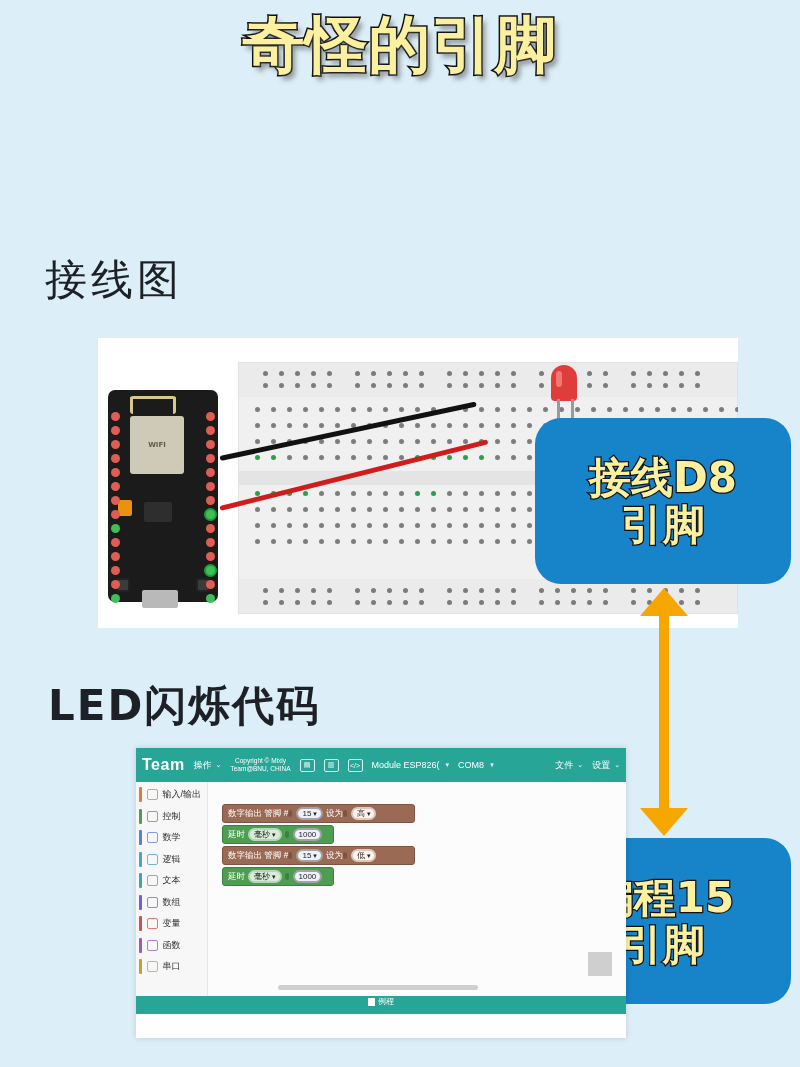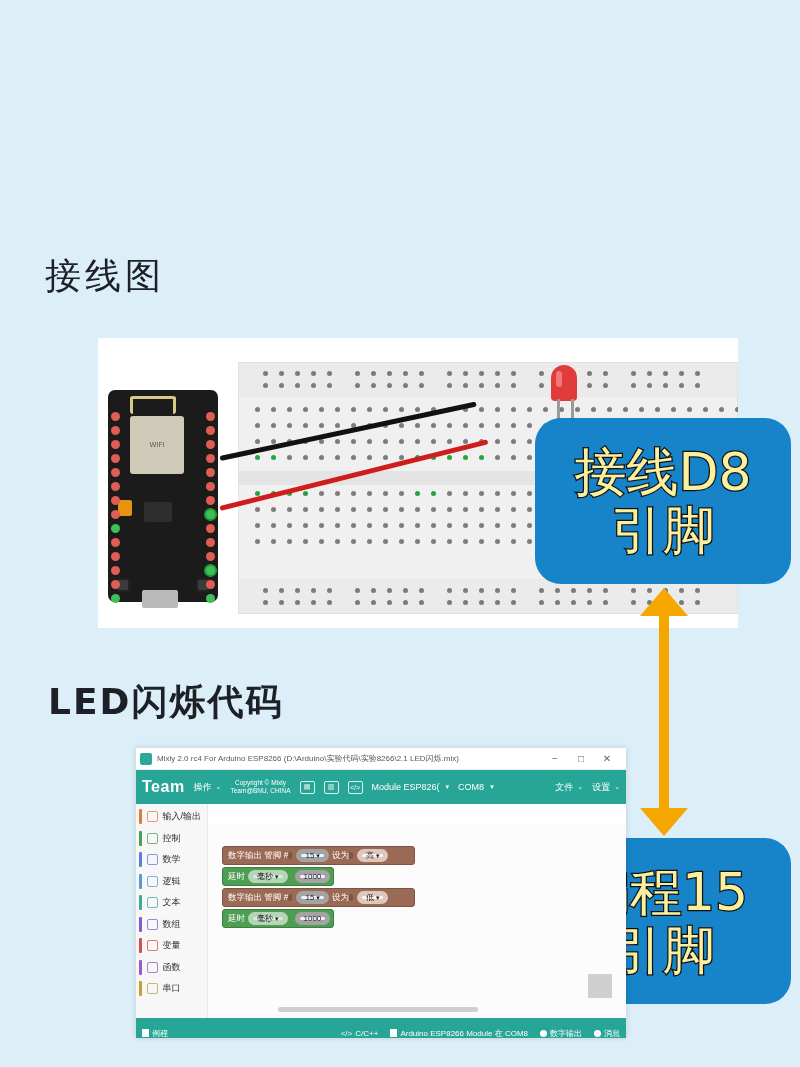--- a/index.html
+++ b/index.html
@@ -29,34 +29,35 @@
     paint-order: stroke fill;
     text-shadow: 4px 5px 5px rgba(80,80,80,0.55);
   }
   .title-line.l1 { font-size: 68px; }
   .title-line.l2 { font-size: 62px; margin-top: 4px; }
 
   
   .section-head {
     position: absolute;
     font-family: "DejaVu Sans", sans-serif;
-    font-size: 36px;
+    font-size: 42px;
     color: #1d2127;
     letter-spacing: 4px;
   }
   .section-head.wiring { top: 252px; left: 45px; }
   .section-head.code   { top: 678px; left: 48px; font-weight: 600; letter-spacing: 2px;}
 
   
   .wiring-photo {
     position: absolute;
     top: 338px; left: 98px;
     width: 640px; height: 290px;
     background: #ffffff;
     overflow: hidden;
+    font-weight: bold;
   }
   
   .breadboard {
     position: absolute; left: 140px; top: 24px;
     width: 500px; height: 252px;
     background: #f0f0f0;
     border: 1px solid #e2e2e2;
   }
   .bb-rail {
     position:absolute; left:0; width:100%; height:34px;
@@ -145,22 +146,22 @@
     position: absolute;
     background: #1783c8;
     border-radius: 26px;
     display: flex;
     flex-direction: column;
     align-items: center;
     justify-content: center;
   }
   .callout-line {
     font-family: "DejaVu Sans", sans-serif;
-    font-weight: normal;
-    font-size: 52px;
+    font-weight: bold;
+    font-size: 42px;
     line-height: 1.12;
     color: #fbefa0;
     -webkit-text-stroke: 2.5px #111;
     paint-order: stroke fill;
     white-space: nowrap;
   }
   .callout.top    { left: 535px; top: 418px; width: 256px; height: 166px; }
   .callout.bottom { left: 535px; top: 838px; width: 256px; height: 166px; }
 
   
@@ -221,50 +222,51 @@
   }
   .side-item {
     height:21.5px; display:flex; align-items:center; gap:5px;
     padding-left:3px; font-size:9px; color:#2f2f2f;
   }
   .side-bar { width:2.5px; height:15px; border-radius:1px; flex:none; }
   .side-ico {
     width:11px; height:11px; border:1px solid currentColor; border-radius:2px;
     flex:none; opacity:.75;
   }
-  .mixly-canvas { flex:1; background:#fcfcfc; position:relative; padding:22px 4px 0 14px;margin-top:20px; }
+  .mixly-canvas { flex:1; background:#fcfcfc; position:relative; padding:22px 4px 0 14px; }
 
   .blk { display:flex; align-items:center; height:19px; padding:0 5px; color:#fff; font-size:8.5px; white-space:nowrap; position:relative; margin-bottom:2px; }
   .blk.io { background:#9b6a55; border:1px solid #7d5443; border-radius:3px; width:193px; }
   .blk.ctl { background:#4e9e52; border:1px solid #3d7f40; border-radius:3px; width:112px; }
   .field {
-    background:#eef1fb; color:#1f1f1f; border:5px solid #a3a3a3;
+    background:#eef1fb; color:#1f1f1f; border:2px solid #a3a3a3;
     border-radius:7px; padding:0 4px; margin:0 3px; font-size:8px;
     display:flex; align-items:center; gap:2px; height:13px;
   }
   .field.dd { background:#fdf4f0; border-color:#dec8bd; }
   .field.green { background:#d8ecd9; border-color:#b6d5b8; }
   .notch { width:4px; height:7px; background:rgba(0,0,0,.2); border-radius:2px; margin-right:1px; }
 
   .scroll-h { position:absolute; left:70px; bottom:6px; width:200px; height:5px; background:#cfcfcf; border-radius:3px; }
   .canvas-sq { position:absolute; right:14px; bottom:20px; width:24px; height:24px; background:#cfcfcf; }
 
   .mixly-status {
-    height:30px; background:#27a596; display:flex; align-items:center;
-    color:#fff; font-size:8px; padding:0 6px; gap:21px;
+    height:18px; background:#27a596; display:flex; align-items:center;
+    color:#fff; font-size:8px; padding:0 6px; gap:21px;flex-direction:column;
   }
   .st-right { margin-left:auto; display:flex; align-items:center; gap:12px; }
   .st-item { display:flex; align-items:center; gap:3px; white-space:nowrap; }
   .sq-ico { width:7px; height:8px; background:#fff; display:inline-block; }
   .dot-ico { width:7px; height:7px; background:#fff; border-radius:50%; display:inline-block; }
 </style>
 </head>
 <body>
 
 <div class="title-wrap">
+  <div class="title-line l2">奇怪的引脚</div>
 </div>
 
 <div class="section-head wiring">接线图</div>
 
 <div class="wiring-photo">
 
   <div class="breadboard">
     <div class="bb-rail" style="top:0"></div>
     <div class="bb-gutter" style="top:108px"></div>
     <div class="bb-rail" style="bottom:0"></div>
@@ -718,29 +720,20 @@
 
 <div class="callout bottom">
   <div class="callout-line">编程15</div>
   <div class="callout-line">引脚</div>
 </div>
 
 <div class="section-head code">LED闪烁代码</div>
 
 <div class="mixly-window">
 
-  <div class="mixly-titlebar">
-    <span class="mixly-logo"></span>
-    <span class="mixly-title-text">Mixly 2.0 rc4 For Arduino ESP8266 (D:\Arduino\实验代码\实验8266\2.1 LED闪烁.mix)</span>
-    <span class="winbtns">
-      <span class="winbtn">−</span>
-      <span class="winbtn">□</span>
-      <span class="winbtn">✕</span>
-    </span>
-  </div>
 
   <div class="mixly-toolbar">
     <span class="brand">Team</span>
     <span class="tb-item">
       <span>操作</span>
       <span class="chev">⌄</span>
     </span>
     <span class="copyright">
       <span>Copyright © Mixly</span><br>
       <span>Team@BNU, CHINA</span>

